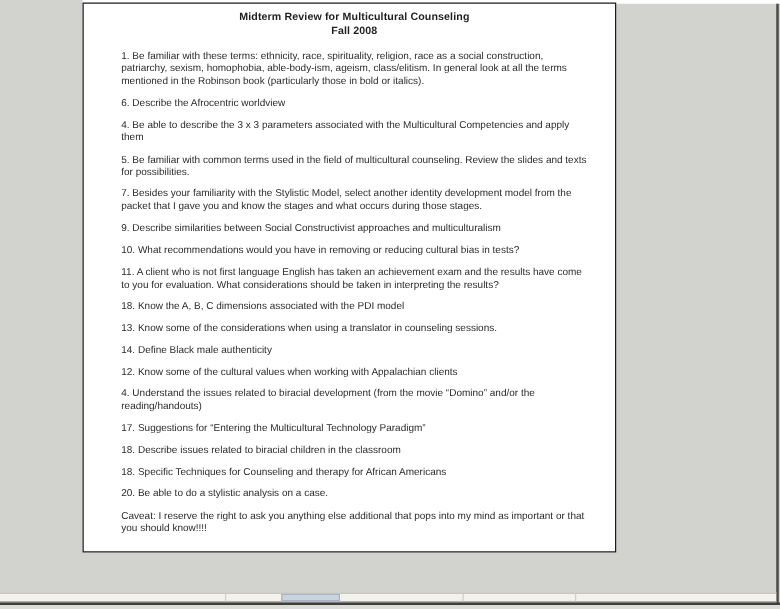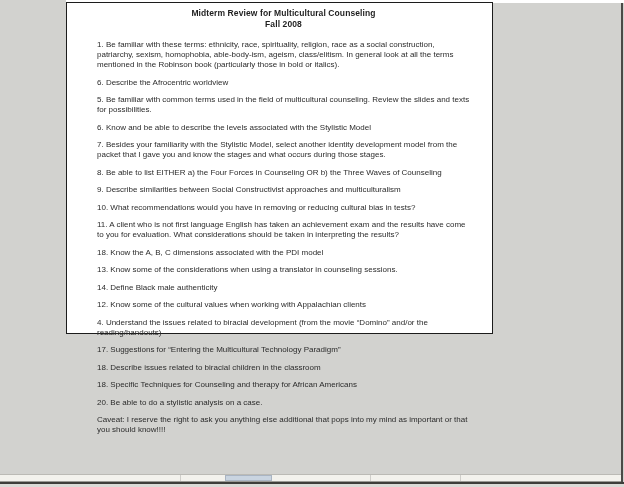--- a/index.html
+++ b/index.html
@@ -9,21 +9,21 @@
     overflow: hidden;
     position: relative;
     font-family: "Liberation Sans", "DejaVu Sans", sans-serif;
   }
   .top-sliver {
     position: absolute; left: 66px; top: 0; right: 0; height: 3px;
     background: #ffffff;
   }
   .page {
     position: absolute; left: 66px; top: 2px;
-    width: 427px; height: 332px;
+    width: 427px; height: 440px;
     box-sizing: border-box;
     background: #ffffff;
     border: 1px solid #1c1c1c;
     padding: 5px 22px 0 30px;
     color: #2b2b2b;
   }
   .page h1, .page h2 {
     font-size: 8.5px; line-height: 11px;
     font-weight: bold; text-align: center;
     margin: 0; color: #1f1f1f;
@@ -72,24 +72,23 @@
 </head>
 <body>
 
 <div class="top-sliver"></div>
 
 <div class="page">
   <h1>Midterm Review for Multicultural Counseling</h1>
   <h2>Fall 2008</h2>
   <p>1. Be familiar with these terms: ethnicity, race, spirituality, religion, race as a social construction, patriarchy, sexism, homophobia, able-body-ism, ageism, class/elitism. In general look at all the terms mentioned in the Robinson book (particularly those in bold or italics).</p>
   <p>6. Describe the Afrocentric worldview</p>
+  <p>4. Be able to describe the 3 x 3 parameters associated with the Multicultural Competencies and apply them</p>
   <p>5. Be familiar with common terms used in the field of multicultural counseling. Review the slides and texts for possibilities.</p>
-  <p>6. Know and be able to describe the levels associated with the Stylistic Model</p>
   <p>7. Besides your familiarity with the Stylistic Model, select another identity development model from the packet that I gave you and know the stages and what occurs during those stages.</p>
-  <p>8. Be able to list EITHER a) the Four Forces in Counseling OR b) the Three Waves of Counseling</p>
   <p>9. Describe similarities between Social Constructivist approaches and multiculturalism</p>
   <p>10. What recommendations would you have in removing or reducing cultural bias in tests?</p>
   <p>11. A client who is not first language English has taken an achievement exam and the results have come to you for evaluation. What considerations should be taken in interpreting the results?</p>
   <p>18. Know the A, B, C dimensions associated with the PDI model</p>
   <p>13. Know some of the considerations when using a translator in counseling sessions.</p>
   <p>14. Define Black male authenticity</p>
   <p>12. Know some of the cultural values when working with Appalachian clients</p>
   <p>4. Understand the issues related to biracial development (from the movie “Domino” and/or the reading/handouts)</p>
   <p>17. Suggestions for “Entering the Multicultural Technology Paradigm”</p>
   <p>18. Describe issues related to biracial children in the classroom</p>

